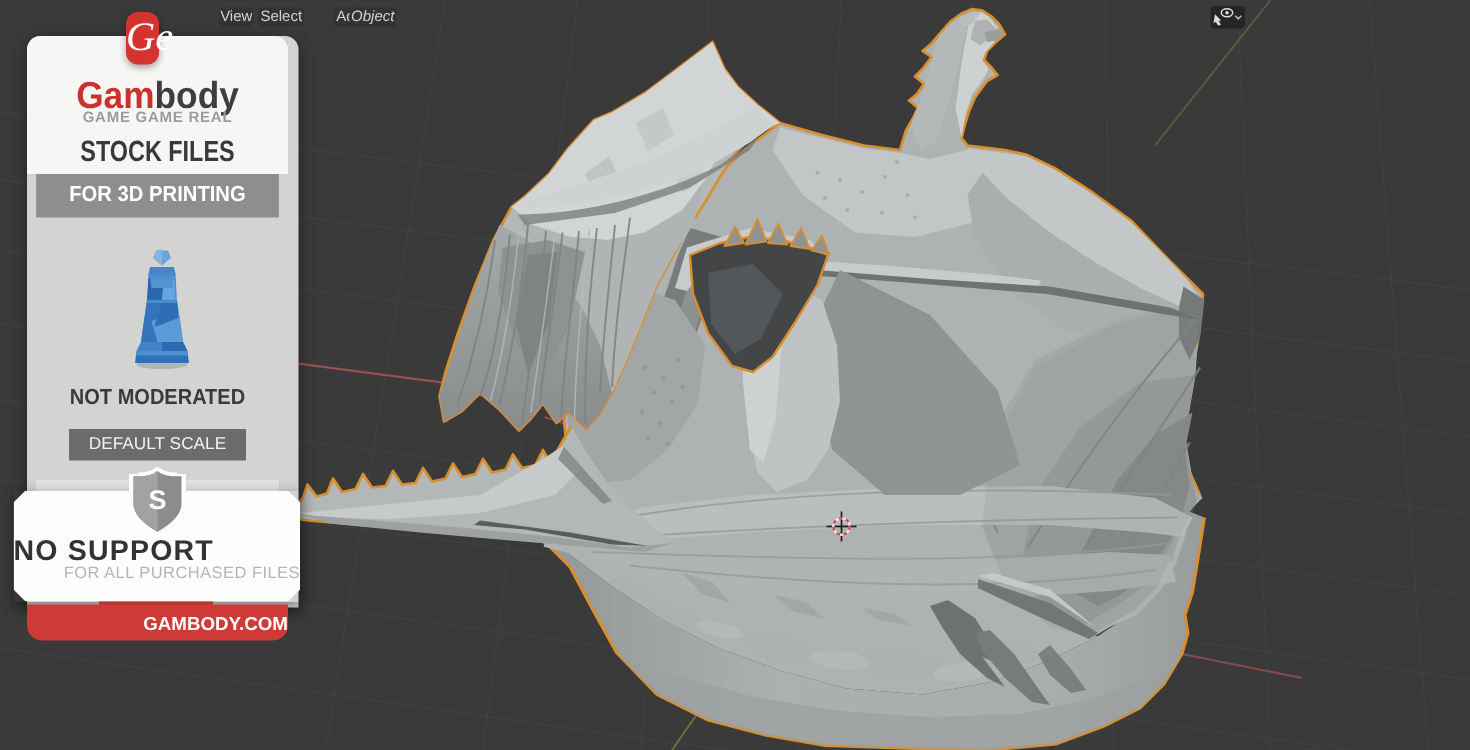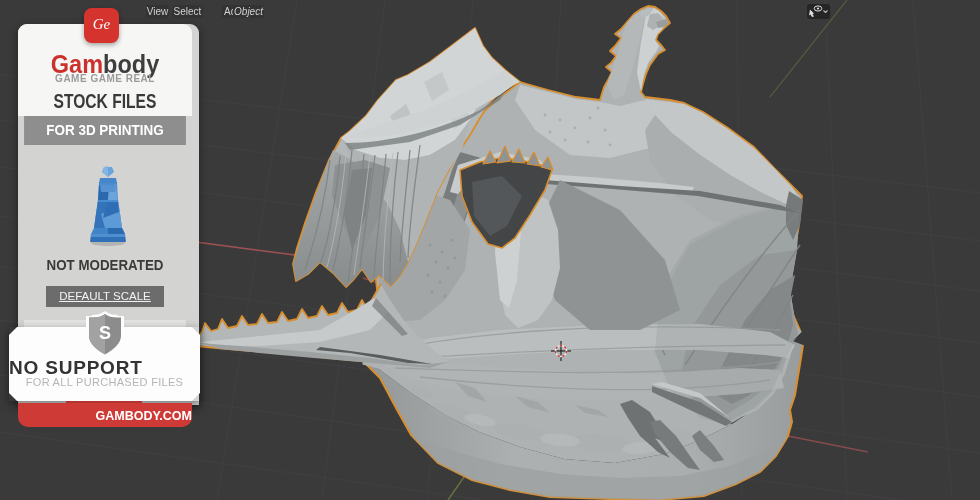--- a/index.html
+++ b/index.html
@@ -18,33 +18,33 @@
   #mgr{left:0;top:49px;width:174px;text-align:center;font-size:10px;
     color:#9b9b9b;letter-spacing:0.5px;font-weight:bold;}
   #stock{left:0;top:66px;width:174px;text-align:center;font-size:19.5px;
     font-weight:bold;color:#393939;transform:scaleX(0.8);}
   #for3d{left:0;top:92px;width:174px;height:29px;background:#8e8e8e;
     color:#fff;font-size:14.5px;font-weight:bold;text-align:center;
     line-height:29px;transform:scaleX(0.93);}
   #notmod{left:0;top:233px;width:174px;text-align:center;font-size:14.5px;
     font-weight:bold;color:#3a3a3a;transform:scaleX(0.92);}
   #defscale{left:28px;top:262px;width:118px;height:21px;background:#6c6c6c;
-    color:#f2f2f2;font-size:11.5px;text-align:center;line-height:21px;text-decoration:underline;}
+    color:#f2f2f2;font-size:11.5px;text-align:center;line-height:21px;}
   #backband{left:24px;top:320px;width:162px;height:8px;background:#e4e4e3;}
-  #logo{left:84px;top:8px;width:35px;height:35px;background:#d5332e;
+  #logo{left:84px;top:8px;width:22px;height:35px;background:#d5332e;
     border-radius:8px;color:#fff;text-align:center;font-style:italic;
-    font-family:"Liberation Serif",serif;font-size:15px;line-height:33px;
+    font-family:"Liberation Serif",serif;font-size:27px;line-height:33px;
     box-shadow:0 2px 5px rgba(0,0,0,.35);}
   #ribshadow{left:9px;top:327px;width:191px;height:74px;
     box-shadow:0 3px 9px rgba(0,0,0,.45);}
   #ribbon{left:9px;top:327px;width:191px;height:74px;background:#fdfdfd;
     clip-path:polygon(8px 0,183px 0,191px 8px,191px 66px,183px 74px,8px 74px,0 66px,0 8px);}
   #nosup{left:9px;top:357px;width:215px;font-size:19px;
     font-weight:bold;color:#333;letter-spacing:0.8px;}
-  #forall{left:9px;top:376px;width:191px;text-align:center;font-size:11px;
+  #forall{left:9px;top:376px;width:191px;text-align:right;font-size:11px;
     color:#b5b5b5;letter-spacing:0.3px;}
   #redbar{left:18px;top:403px;width:174px;height:24px;background:#ce3a36;
     border-radius:0 0 10px 10px;color:#fff;text-align:right;font-size:12.5px;
     font-weight:bold;line-height:26px;}
   #rednotch{left:66px;top:401px;width:76px;height:7px;background:#b23431;}
 </style>
 </head>
 <body>
 <div id="stage">
   <svg id="vp" class="abs" style="left:0;top:0" width="980" height="500" viewBox="0 0 980 500">

